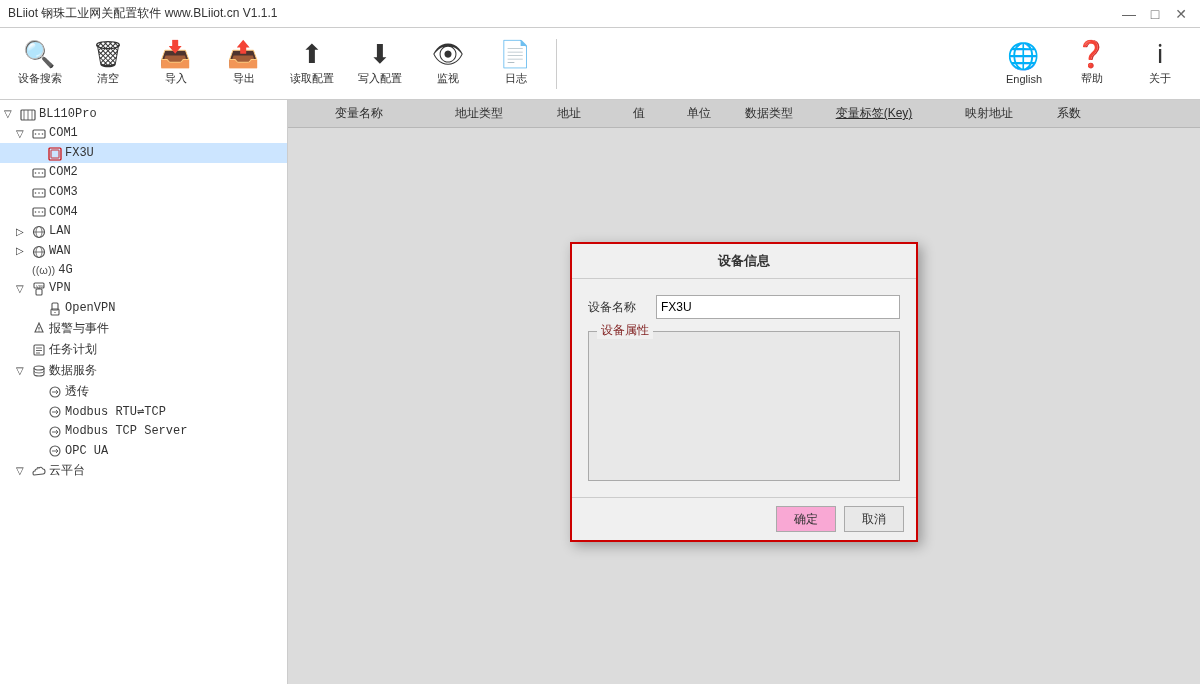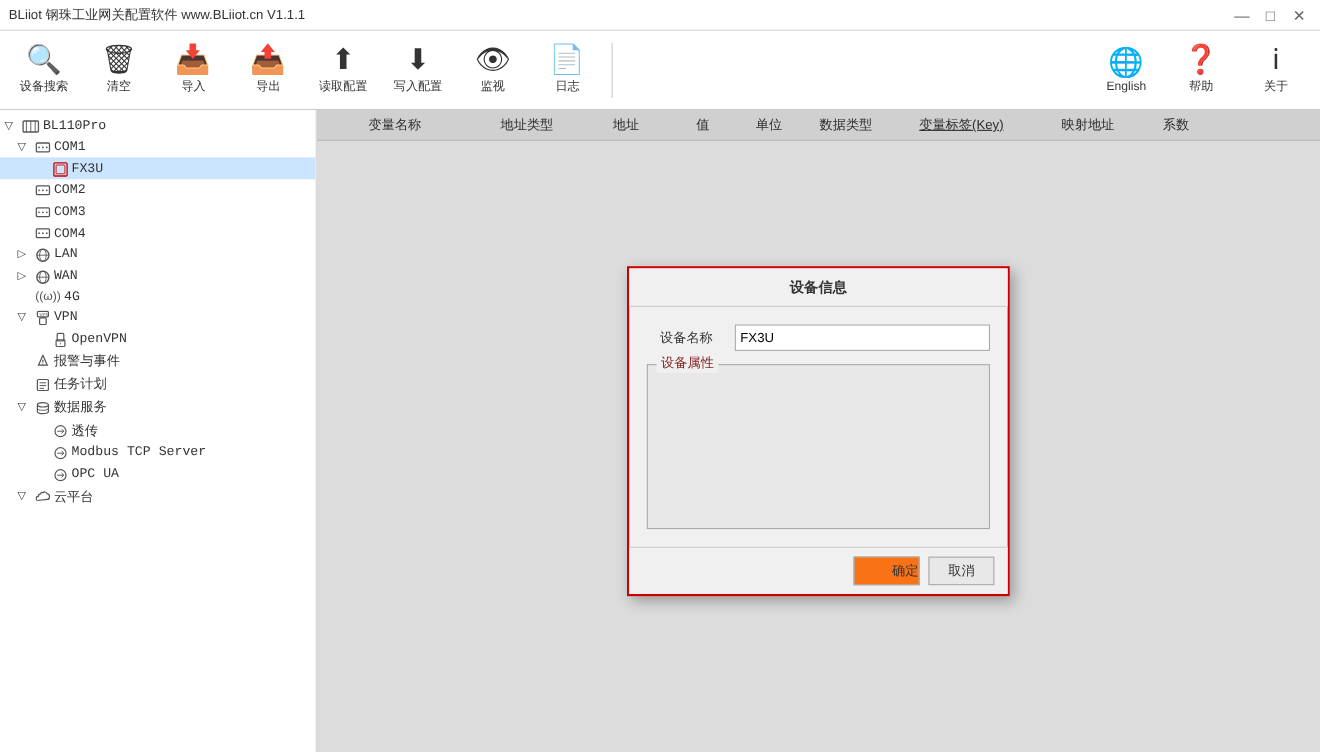--- a/index.html
+++ b/index.html
@@ -86,41 +86,41 @@
       width: 348px; min-height: 280px;
       box-shadow: 4px 4px 12px rgba(0,0,0,0.3);
       display: flex; flex-direction: column;
     }
     #dialog-title-bar {
       background: #f0f0f0; padding: 8px 12px; font-size: 13px; color: #333;
       border-bottom: 1px solid #ccc; text-align: center; font-weight: bold;
     }
     #dialog-body { padding: 16px; flex: 1; }
     .dialog-row { display: flex; align-items: center; margin-bottom: 12px; }
-    .dialog-label { font-size: 12px; color: #333; width: 60px; text-align: right; margin-right: 20px; flex-shrink: 0; }
+    .dialog-label { font-size: 12px; color: #333; width: 60px; margin-right: 8px; flex-shrink: 0; }
     .dialog-input {
       flex: 1; height: 24px; border: 1px solid #aaa; background: #fff; padding: 0 4px; font-size: 12px;
     }
     #device-attrs-box {
       border: 1px solid #aaa; background: #e8e8e8; height: 150px; margin-top: 4px;
       position: relative;
     }
     #device-attrs-label {
       position: absolute; top: -10px; left: 8px; background: #f0f0f0;
       padding: 0 4px; font-size: 12px; color: #7f1d1d;
     }
     #dialog-footer {
       display: flex; justify-content: flex-end; padding: 8px 12px;
       gap: 8px; border-top: 1px solid #ccc; background: #f0f0f0;
     }
     .dialog-btn {
       width: 60px; height: 26px; border: 1px solid #aaa; background: #e8e8e8;
       cursor: pointer; font-size: 12px; color: #333;
     }
-    .dialog-btn.primary { background: #f97316; text-align: right; }
+    .dialog-btn.primary { background: #f9a8d4; }
   </style>
 </head>
 <body>
 
 <div id="title-bar">
   <span>BLiiot 钢珠工业网关配置软件 www.BLiiot.cn V1.1.1</span>
   <div id="title-bar-controls">
     <button class="win-btn">—</button>
     <button class="win-btn">□</button>
     <button class="win-btn">✕</button>
@@ -353,20 +353,30 @@
       <span class="tree-expander" style="width:16px;"></span>
       <span class="tree-icon">
         <svg width="14" height="14" viewBox="0 0 14 14" style="vertical-align:middle;">
           <circle cx="7" cy="7" r="5" fill="none" stroke="#555" stroke-width="1.1"></circle>
           <path d="M4 7 L10 7 M8 5 L10 7 L8 9" stroke="#555" stroke-width="0.9" fill="none"></path>
         </svg>
       </span>
       <span class="tree-label">透传</span>
     </div>
 
+    <div class="tree-item indent2">
+      <span class="tree-expander" style="width:16px;"></span>
+      <span class="tree-icon">
+        <svg width="14" height="14" viewBox="0 0 14 14" style="vertical-align:middle;">
+          <circle cx="7" cy="7" r="5" fill="none" stroke="#555" stroke-width="1.1"></circle>
+          <path d="M4 7 L10 7 M8 5 L10 7 L8 9" stroke="#555" stroke-width="0.9" fill="none"></path>
+        </svg>
+      </span>
+      <span class="tree-label">Modbus RTU⇌TCP</span>
+    </div>
 
     <div class="tree-item indent2">
       <span class="tree-expander" style="width:16px;"></span>
       <span class="tree-icon">
         <svg width="14" height="14" viewBox="0 0 14 14" style="vertical-align:middle;">
           <circle cx="7" cy="7" r="5" fill="none" stroke="#555" stroke-width="1.1"></circle>
           <path d="M4 7 L10 7 M8 5 L10 7 L8 9" stroke="#555" stroke-width="0.9" fill="none"></path>
         </svg>
       </span>
       <span class="tree-label">Modbus TCP Server</span>

